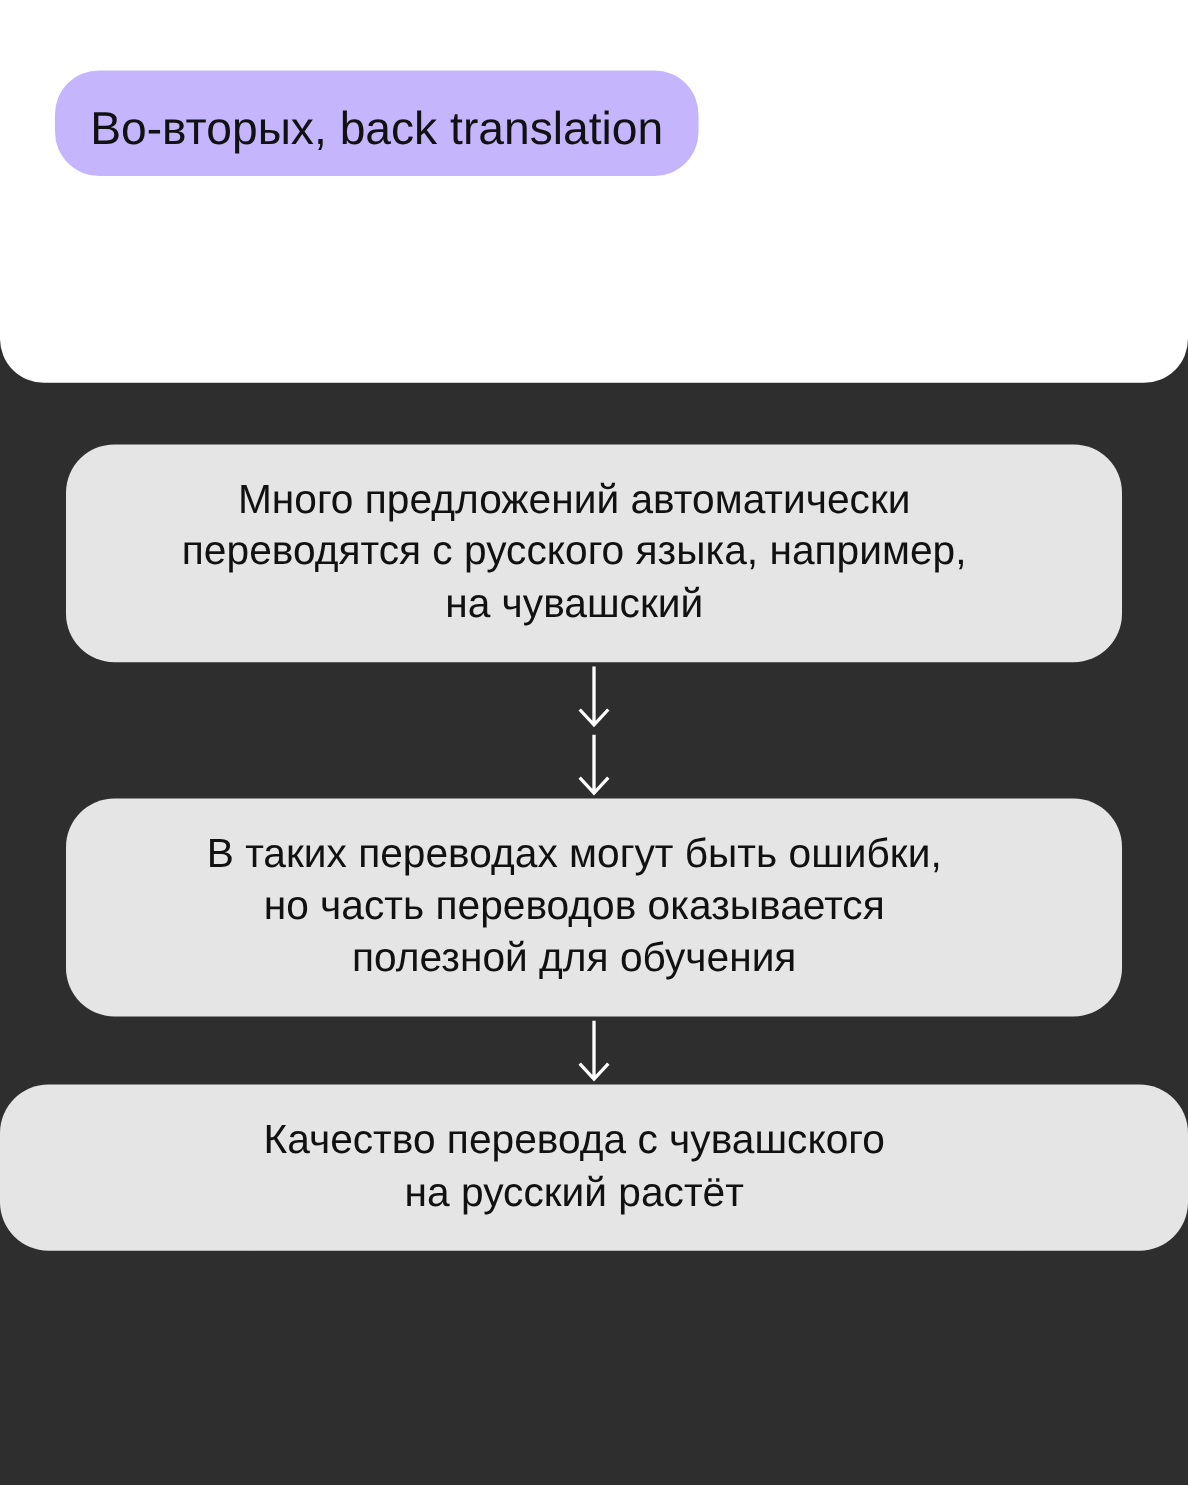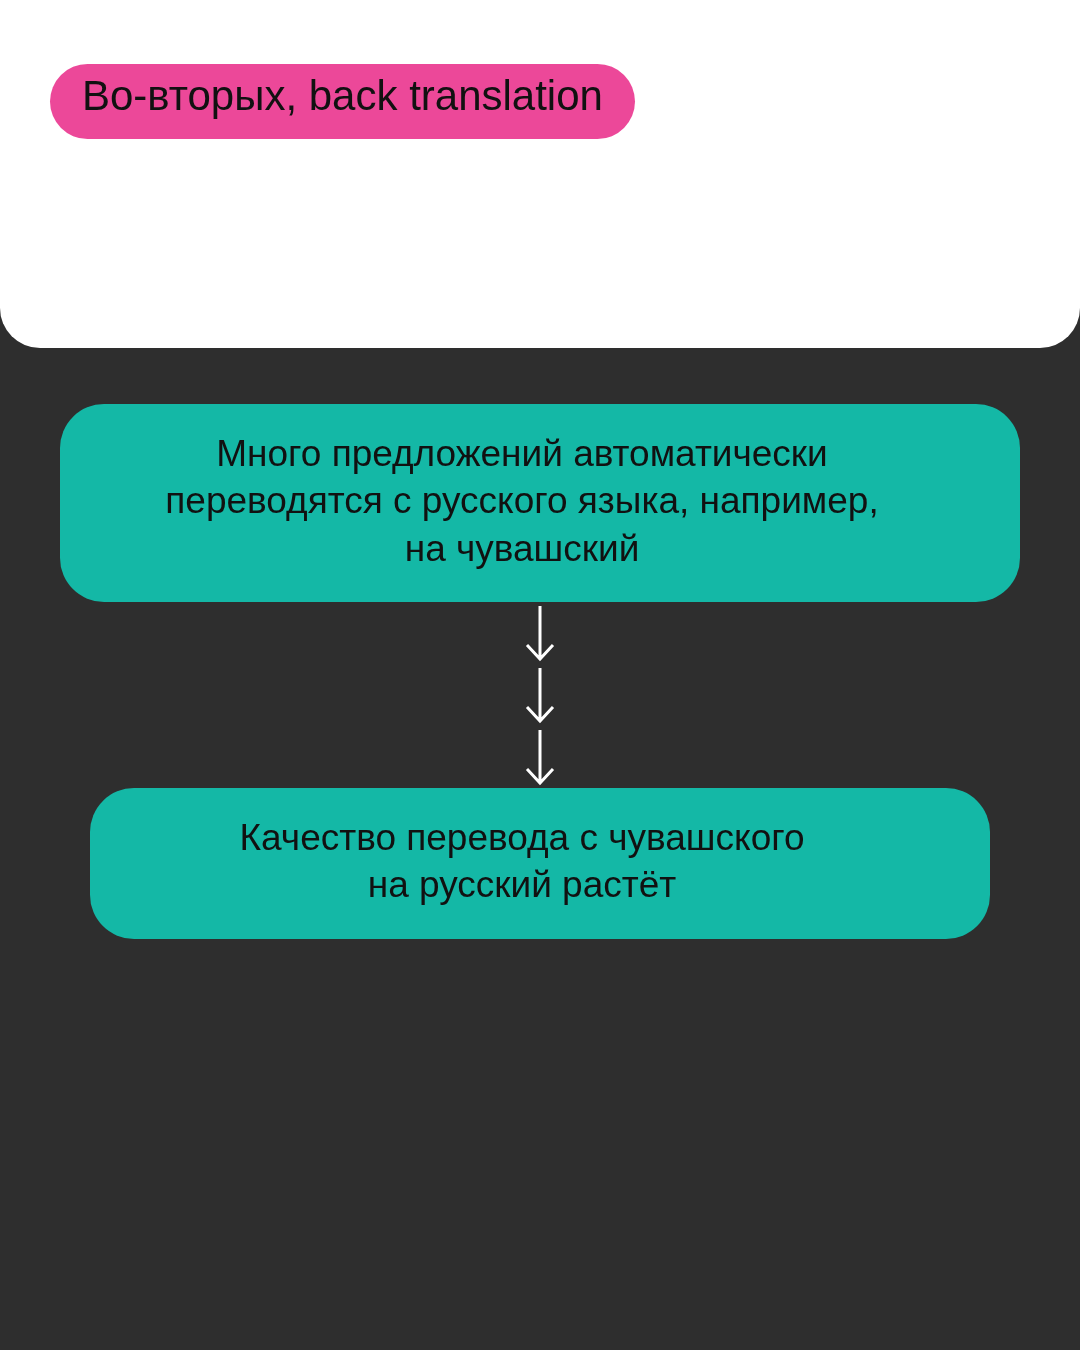--- a/index.html
+++ b/index.html
@@ -45,55 +45,55 @@
     white-space: pre-line;
   }
 
   .subtitle-wrap {
     margin-top: 22px;
     margin-left: -6px;
   }
 
   .subtitle-pill {
     display: inline-block;
-    background: #ec4899;
+    background: #c4b5fd;
     color: #111111;
     font-size: 42px;
     line-height: 1;
-    padding: 11px 32px 22px 32px;
+    padding: 32px 32px 22px 32px;
     border-radius: 40px;
     white-space: nowrap;
   }
 
   
   .flow {
     position: absolute;
     left: 0;
     top: 404px;
     width: 1080px;
     display: flex;
     flex-direction: column;
     align-items: center;
   }
 
   .step {
     width: 960px;
-    background: #14b8a6;
+    background: #e5e5e5;
     border-radius: 44px;
     box-sizing: border-box;
     padding: 26px 60px 30px 24px;
     text-align: center;
     color: #111111;
     font-size: 37px;
     line-height: 1.28;
     white-space: pre-line;
   }
 
   .step.wide {
-    width: 900px;
+    width: 1080px;
     border-radius: 44px;
   }
 
   .arrow {
     width: 40px;
     height: 62px;
     display: flex;
     align-items: center;
     justify-content: center;
   }
@@ -124,20 +124,23 @@
       </svg>
     </div>
 
 
     <div class="arrow">
       <svg width="34" height="58" viewBox="0 0 34 58" fill="none" xmlns="http://www.w3.org/2000/svg" aria-hidden="true">
         <path d="M17 2 L17 54 M4 41 L17 55 L30 41" stroke="#ffffff" stroke-width="3" fill="none"></path>
       </svg>
     </div>
 
+    <div class="step">В таких переводах могут быть ошибки,
+но часть переводов оказывается
+полезной для обучения</div>
 
     <div class="arrow">
       <svg width="34" height="58" viewBox="0 0 34 58" fill="none" xmlns="http://www.w3.org/2000/svg" aria-hidden="true">
         <path d="M17 2 L17 54 M4 41 L17 55 L30 41" stroke="#ffffff" stroke-width="3" fill="none"></path>
       </svg>
     </div>
 
     <div class="step wide">Качество перевода с чувашского
 на русский растёт</div>
 

